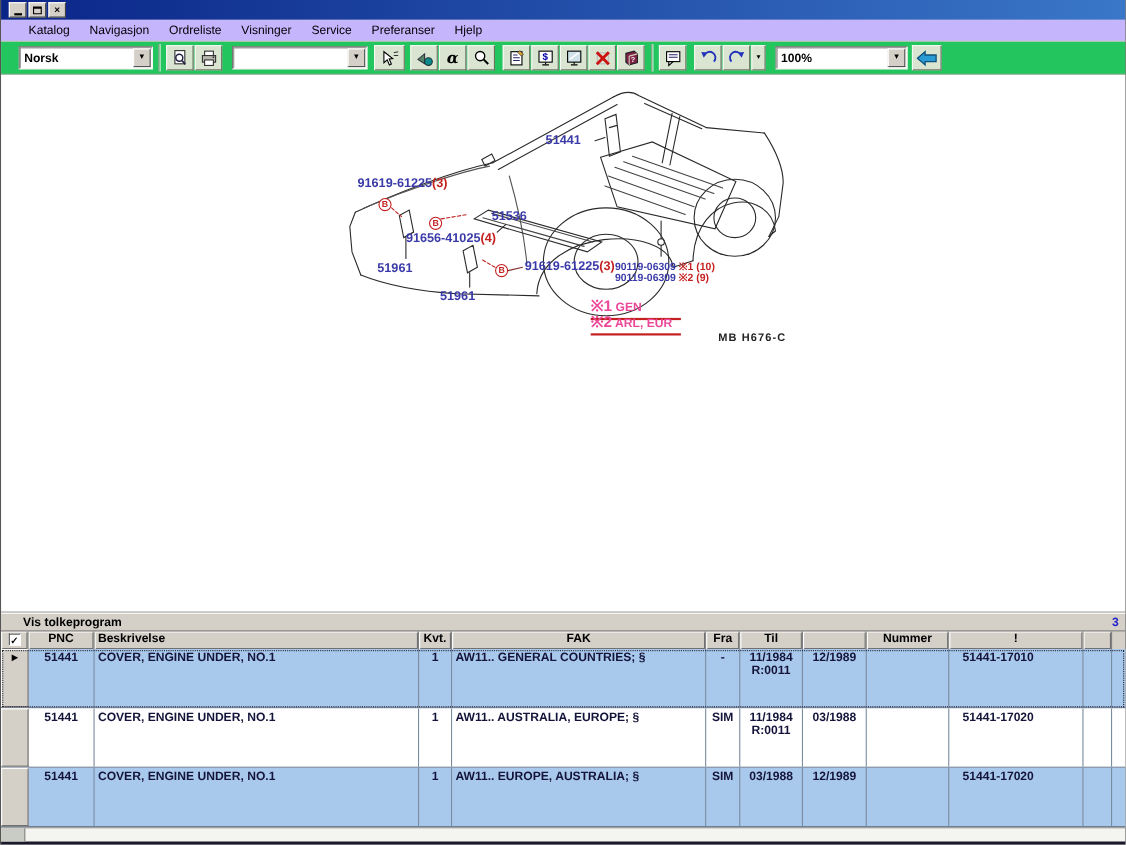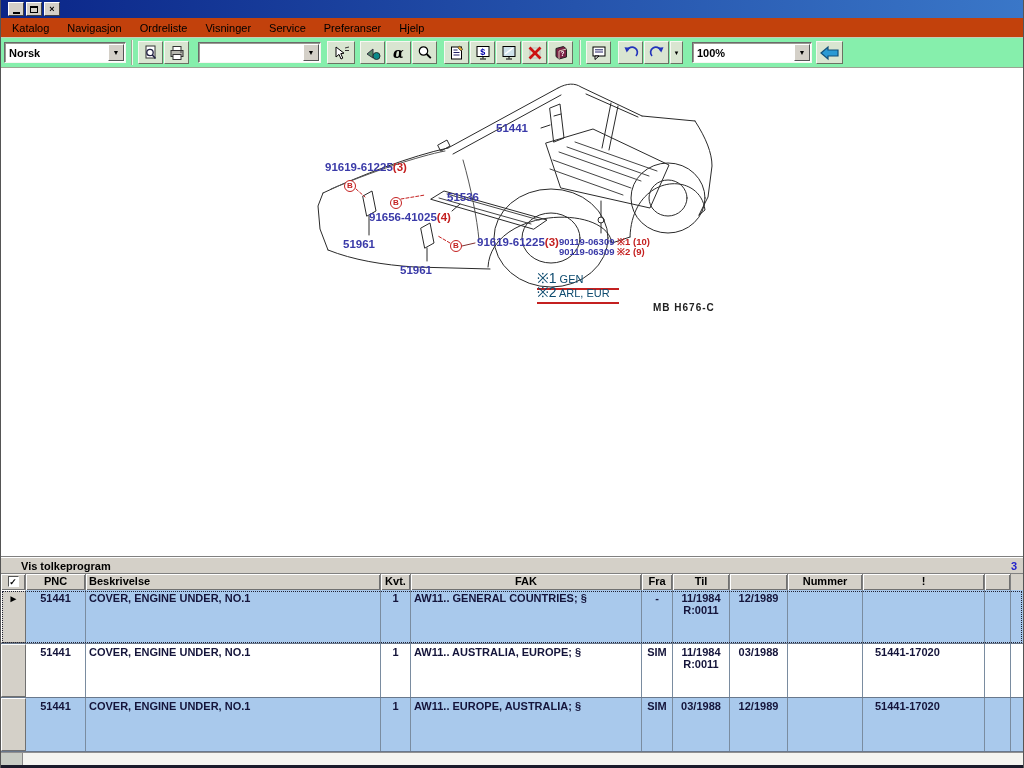--- a/index.html
+++ b/index.html
@@ -14,27 +14,27 @@
   .titlebar .title { color:#fff; font-size:11px; font-weight:bold; flex:1;
     white-space:nowrap; overflow:hidden; }
   .tbtn { width:16px; height:14px; background:#d4d0c8; margin-left:2px;
     border:1px solid; border-color:#fff #404040 #404040 #fff;
     display:flex; align-items:center; justify-content:center;
     font-size:9px; font-weight:bold; color:#000; }
   .glyph-min { width:7px; height:2px; background:#000; margin-top:7px; }
   .glyph-max { width:8px; height:7px; border:1px solid #000; border-top-width:2px; }
 
   
-  .menubar { height:20px; background:#c2410c; display:flex; align-items:center;
-    padding-left:2px; flex:0 0 20px; border-bottom:1px solid #c2cdb9; }
+  .menubar { height:20px; background:#c4b5fd; display:flex; align-items:center;
+    padding-left:16px; flex:0 0 20px; border-bottom:1px solid #c2cdb9; }
   .menu-item { font-size:11px; color:#000; padding:3px 9px; cursor:default; }
 
   
-  .toolbar { height:30px; background:#86efac; display:flex; align-items:center;
-    padding-left:3px; flex:0 0 30px; border-bottom:1px solid #9aa592; }
+  .toolbar { height:30px; background:#22c55e; display:flex; align-items:center;
+    padding-left:16px; flex:0 0 30px; border-bottom:1px solid #9aa592; }
   .combo { height:21px; background:#fff; border:1px solid;
     border-color:#6a6a6a #f6f6f2 #f6f6f2 #6a6a6a;
     box-shadow:inset 1px 1px 0 #9a9a92; display:flex; align-items:center; }
   .combo .cval { flex:1; font-size:11px; font-weight:bold; padding:0 4px;
     white-space:nowrap; overflow:hidden; }
   .combo-btn { width:16px; height:17px; margin-right:1px; background:#d4d0c8;
     border:1px solid; border-color:#fff #555 #555 #fff; display:flex;
     align-items:center; justify-content:center; font-size:7px; color:#000; }
   .tbtn2 { width:25px; height:23px; background:#d9e5d1; border:1px solid;
     border-color:#f6f8f2 #6a7262 #6a7262 #f6f8f2; display:flex;
@@ -49,22 +49,22 @@
   .canvas { position:relative; background:#fff; flex:0 0 489px; height:489px;
     border-bottom:1px solid #808080; overflow:hidden; }
   .canvas svg { position:absolute; left:0; top:0; }
   .dlabel { position:absolute; font-size:11.5px; font-weight:bold;
     white-space:nowrap; cursor:pointer; }
   .dlabel.small { font-size:9.5px; }
   .blue { color:#3a3aa8; } .red { color:#c42020; }
   .bmark { position:absolute; width:12px; height:12px; border:1.5px solid #c42020;
     border-radius:50%; color:#c42020; font-size:8px; line-height:9px;
     font-weight:bold; text-align:center; background:#fff; }
-  .dnote { position:absolute; border-bottom:2px solid #c42020; color:#0c4a6e;
-    font-weight:normal; white-space:nowrap; padding-bottom:1px; min-width:82px; }
+  .dnote { position:absolute; border-bottom:2px solid #c42020; color:#ec4899;
+    font-weight:bold; white-space:nowrap; padding-bottom:1px; min-width:82px; }
   .nbig { font-size:14px; } .nsm { font-size:11px; }
   .figcode { position:absolute; left:652px; top:234px; font-size:10px;
     font-weight:bold; color:#222; letter-spacing:1px; }
 
   
   .panelbar { height:17px; flex:0 0 17px; background:#d4d0c8; position:relative;
     border-top:1px solid #fff; border-bottom:1px solid #808080;
     display:flex; align-items:center; }
   .panelbar .ptitle { font-size:11px; font-weight:bold; padding-left:20px; }
   .panelbar .pcount { position:absolute; right:6px; color:#2222cc;
@@ -349,20 +349,21 @@
         <div class="cell">COVER, ENGINE UNDER, NO.1</div>
         <div class="cell center">1</div>
         <div class="cell">AW11.. GENERAL COUNTRIES; §</div>
         <div class="cell center">-</div>
         <div class="cell center">
           <div>11/1984</div>
           <div>R:0011</div>
         </div>
         <div class="cell center">12/1989</div>
         <div class="cell"></div>
+        <div class="cell num">51441-17010</div>
         <div class="cell center"></div>
         <div class="cell"></div>
       </div>
       <div class="trow gcols">
         <div class="mcell"></div>
         <div class="cell center">51441</div>
         <div class="cell">COVER, ENGINE UNDER, NO.1</div>
         <div class="cell center">1</div>
         <div class="cell">AW11.. AUSTRALIA, EUROPE; §</div>
         <div class="cell center">SIM</div>

